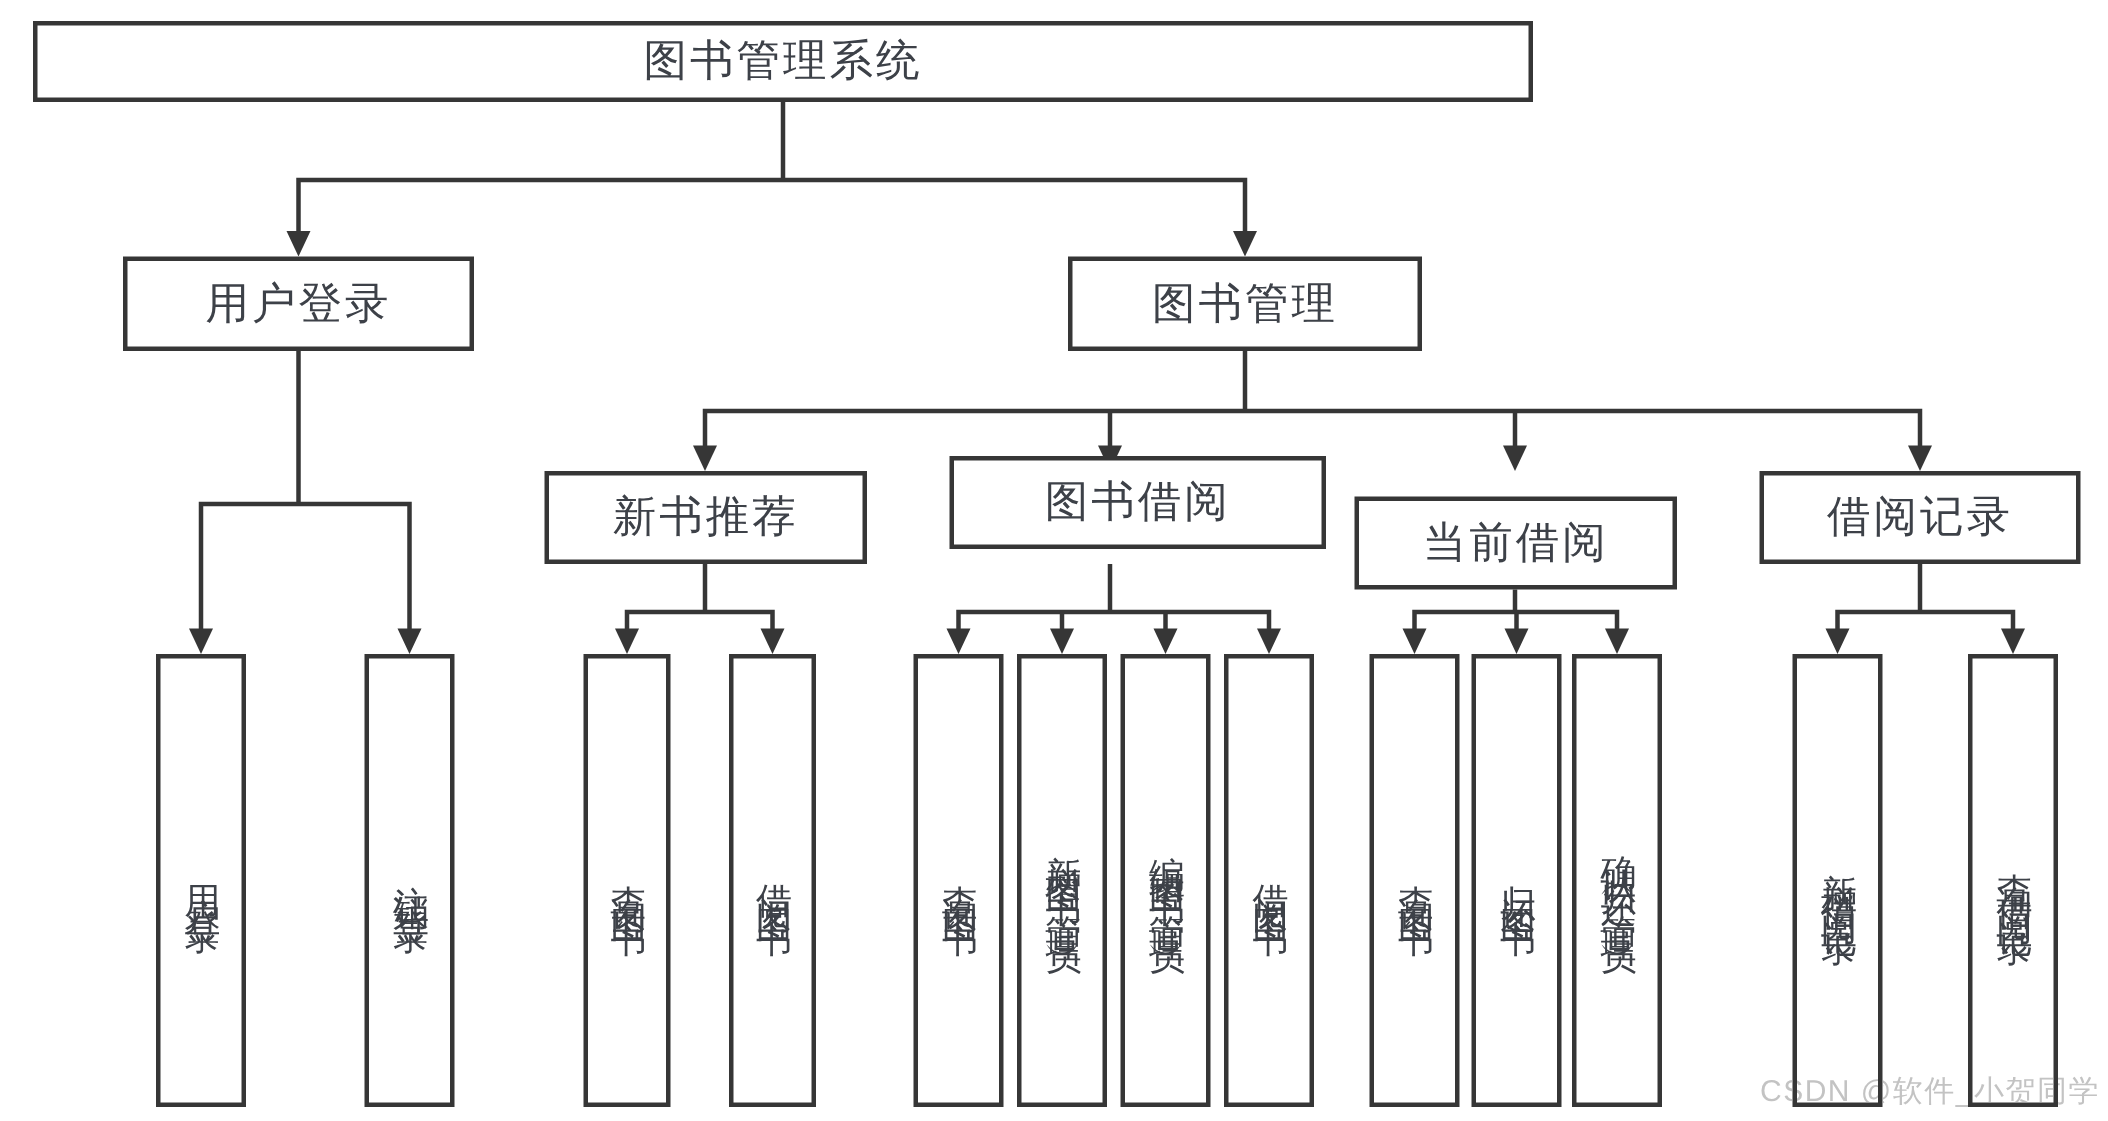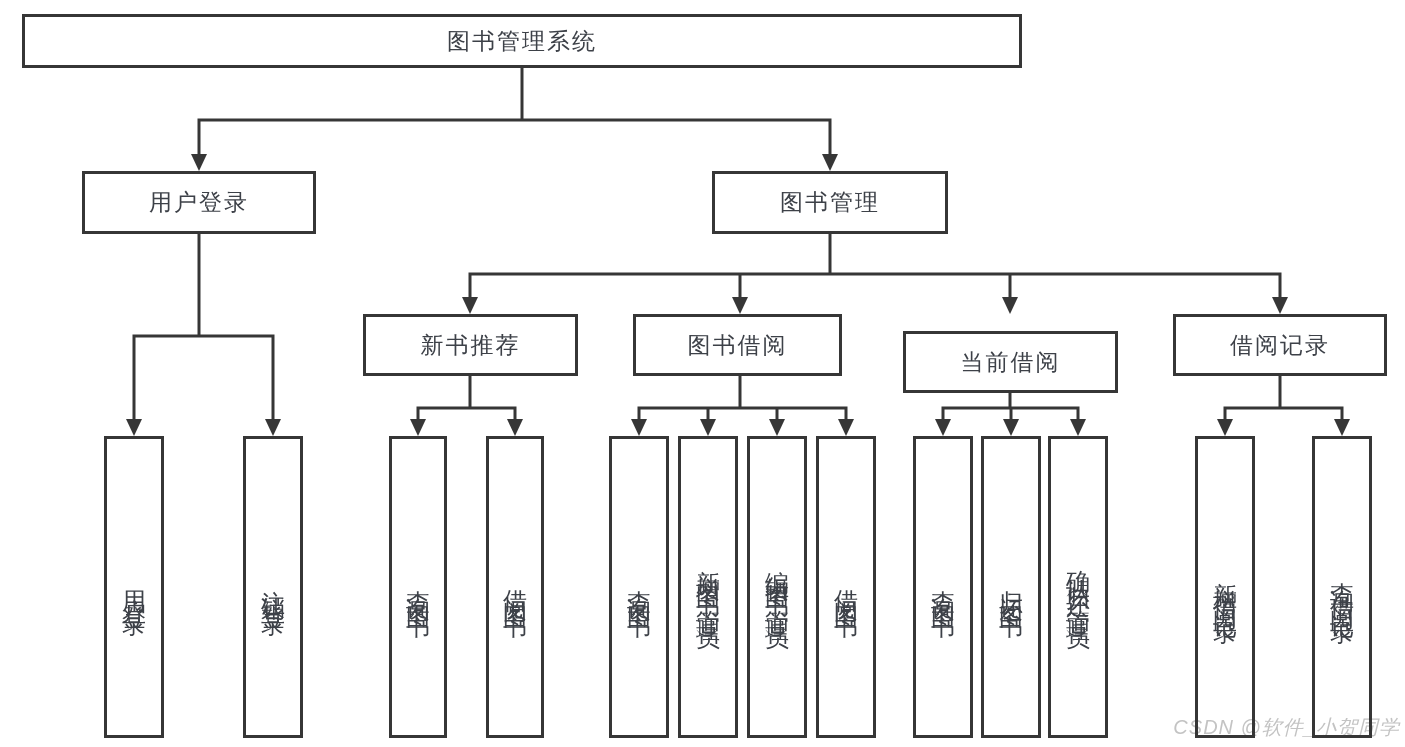--- a/index.html
+++ b/index.html
@@ -22,42 +22,41 @@
     box-sizing:border-box;
     border:3px solid var(--line);
     background:#fff;
     color:var(--text);
     display:flex;
     align-items:center;
     justify-content:center;
     z-index:2;
   }
   .box.h{
-    font-size:23px;
+    font-size:29px;
     letter-spacing:2px;
     white-space:nowrap;
   }
   .box.v{
     writing-mode:vertical-rl;
     text-orientation:mixed;
     font-size:24px;
     letter-spacing:8px;
     line-height:1;
   }
   .watermark{
     position:absolute;
     z-index:5;
     right:5px;
     top:714px;
     font-size:20px;
     color:var(--wm);
     letter-spacing:1px;
     white-space:nowrap;
     mix-blend-mode:darken;
-    font-style:italic;
   }
 </style>
 </head>
 <body>
 
 <div class="canvas">
 
   <svg class="connector-layer" width="1405" height="747" viewBox="0 0 1405 747">
     <g stroke="#363636" stroke-width="3" fill="none">
       <path d="M522 68 V120"></path>
@@ -102,21 +101,21 @@
         <polygon points="1334,419 1350,419 1342,436"></polygon>
       </g>
   </svg>
 
   <div class="box h" style="left:22px;top:14px;width:1000px;height:54px">图书管理系统</div>
 
   <div class="box h" style="left:82px;top:171px;width:234px;height:63px">用户登录</div>
   <div class="box h" style="left:712px;top:171px;width:236px;height:63px">图书管理</div>
 
   <div class="box h" style="left:363px;top:314px;width:215px;height:62px">新书推荐</div>
-  <div class="box h" style="left:633px;top:314px;width:209px;height:62px">图书借阅</div>
+  <div class="box h" style="left:633px;top:304px;width:251px;height:62px">图书借阅</div>
   <div class="box h" style="left:903px;top:331px;width:215px;height:62px">当前借阅</div>
   <div class="box h" style="left:1173px;top:314px;width:214px;height:62px">借阅记录</div>
 
   <div class="box v" style="left:104px;top:436px;width:60px;height:302px">用户登录</div>
   <div class="box v" style="left:243px;top:436px;width:60px;height:302px">注销登录</div>
 
   <div class="box v" style="left:389px;top:436px;width:58px;height:302px">查询图书</div>
   <div class="box v" style="left:486px;top:436px;width:58px;height:302px">借阅图书</div>
 
   <div class="box v" style="left:609px;top:436px;width:60px;height:302px">查询图书</div>

